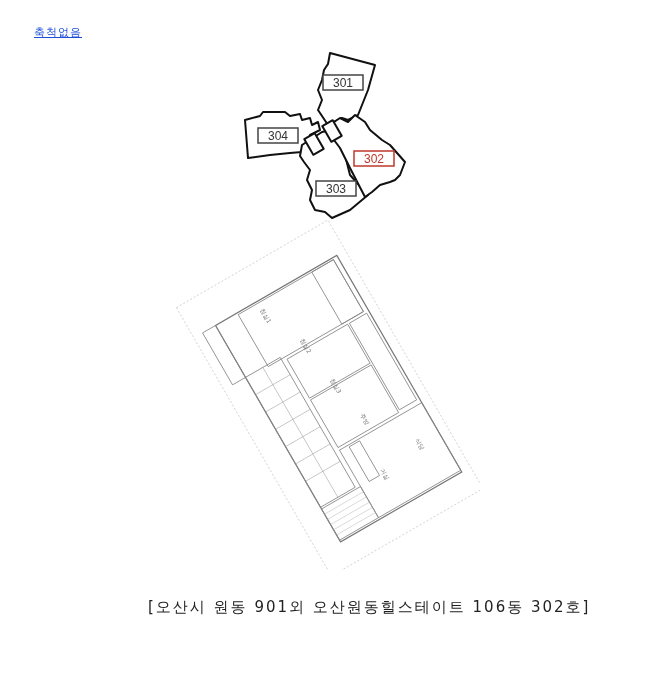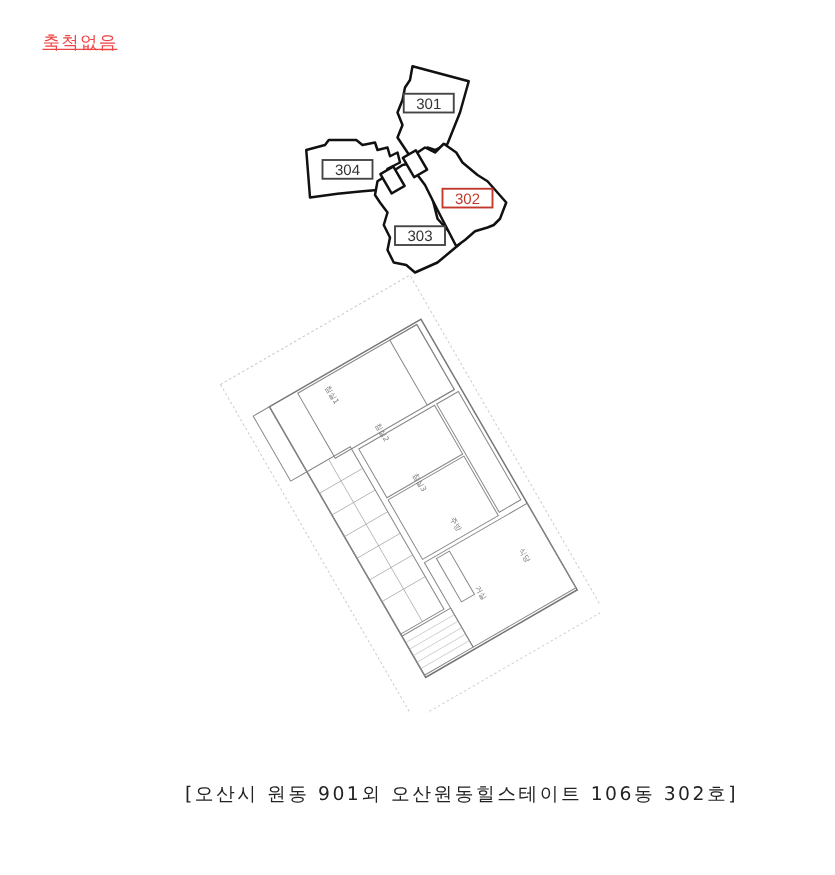--- a/index.html
+++ b/index.html
@@ -1,20 +1,20 @@
 <!DOCTYPE html>
 <html><head>
 <meta charset="utf-8">
 <style>
   html,body{margin:0;padding:0;background:#fff;}
   body{width:668px;height:700px;position:relative;overflow:hidden;font-family:"DejaVu Sans","Liberation Sans",sans-serif;}
-  .scale-note{position:absolute;left:34px;top:25px;font-size:14px;color:#ef4444;text-decoration:underline;letter-spacing:1px;}
+  .scale-note{position:absolute;left:34px;top:25px;font-size:11px;color:#1d4ed8;text-decoration:underline;letter-spacing:1px;}
   .keyplan{position:absolute;left:230px;top:50px;width:180px;height:170px;}
   .floorplan{position:absolute;left:170px;top:220px;width:310px;height:350px;}
-  .caption{position:absolute;left:148px;top:626px;font-size:15px;color:#222;letter-spacing:2px;white-space:nowrap;}
+  .caption{position:absolute;left:148px;top:598px;font-size:15px;color:#222;letter-spacing:2px;white-space:nowrap;}
   .unit-label{font-family:"Liberation Sans",sans-serif;font-size:12px;}
 </style>
 </head>
 <body>
 
 <div class="scale-note">축척없음</div>
 
 <svg class="keyplan" viewBox="0 0 180 170">
   <g fill="#fff" stroke="#111" stroke-width="2" stroke-linejoin="round">
 

